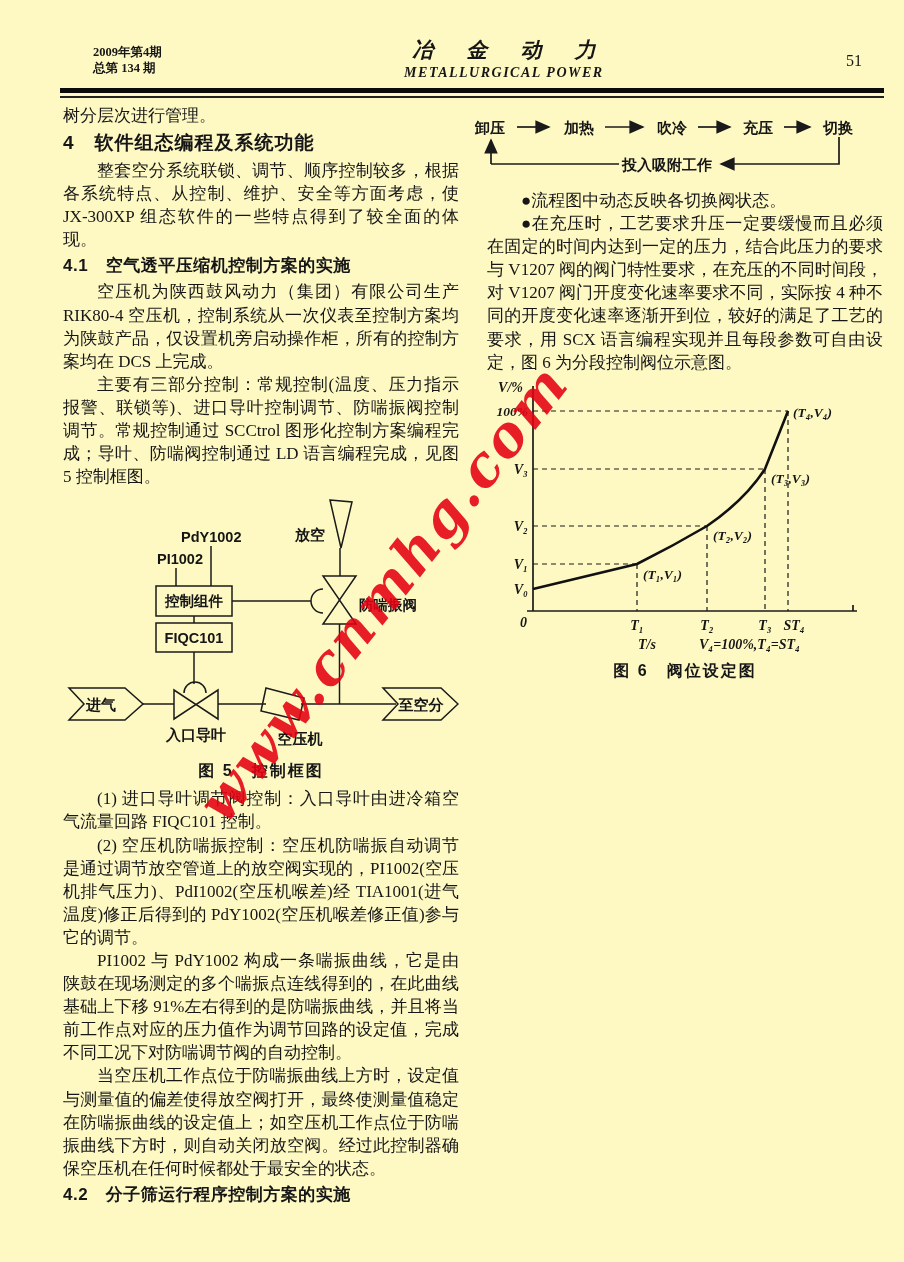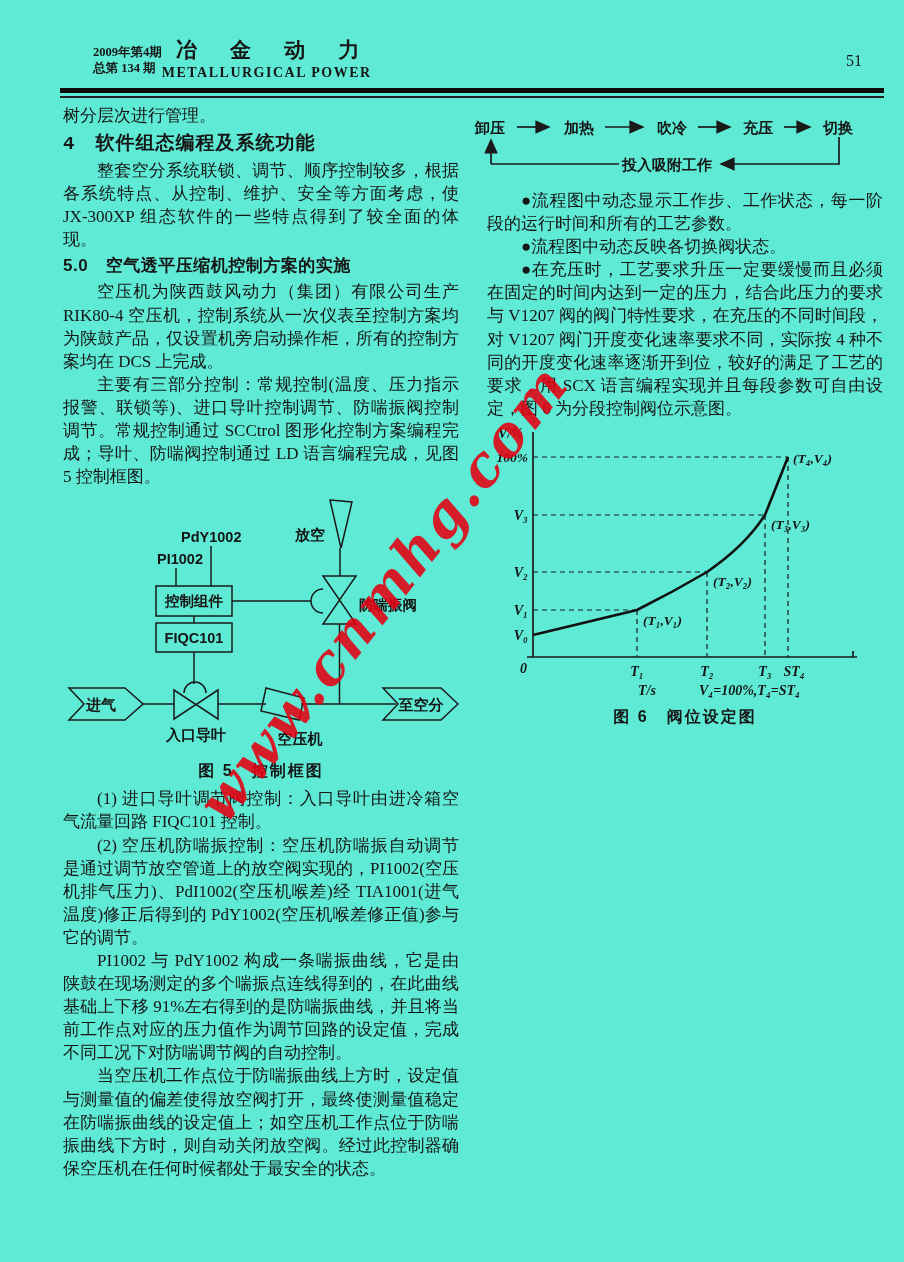--- a/index.html
+++ b/index.html
@@ -1,33 +1,33 @@
 <!DOCTYPE html>
 <html lang="zh"><head>
 <meta charset="utf-8">
 <style>
   html,body{margin:0;padding:0;background:#e8e8e6;}
-  .page{position:relative;width:904px;height:1262px;margin:0 auto;background:#5eead4;
+  .page{position:relative;width:904px;height:1262px;margin:0 auto;background:#fef9c3;
         font-family:"Liberation Serif","DejaVu Serif",serif;color:#161616;overflow:hidden;}
   
   .header{display:flex;align-items:flex-start;padding:36px 26px 0 63px;}
   .issue{font-size:12.5px;font-weight:bold;line-height:16px;margin-left:30px;padding-top:8px;white-space:nowrap;}
-  .journal{flex:1;text-align:left;}
+  .journal{flex:1;text-align:center;font-style:italic;}
   .journal-cn{font-size:21px;font-weight:bold;letter-spacing:14px;text-indent:14px;}
   .journal-en{font-size:14px;letter-spacing:1.5px;margin-top:1px;font-weight:bold;}
   .pageno{font-size:16px;padding-top:16px;margin-right:16px;}
   .rule-thick{margin:7px 20px 0 60px;border-top:5px solid #0c0c0c;}
   .rule-thin{margin:3px 20px 0 60px;border-top:2px solid #222;}
   
   .columns{display:flex;padding:6px 15px 0 63px;}
   .col{width:396px;}
   .col.left{margin-right:28px;}
   p.body{margin:0;font-size:17px;line-height:23.1px;text-align:justify;text-indent:2em;}
   p.body.noindent{text-indent:0;}
-  .h-main{font-family:Liberation Mono, monospace;font-weight:700;font-size:19px;
+  .h-main{font-family:Liberation Sans, sans-serif;font-weight:700;font-size:19px;
           margin:3px 0 3px;letter-spacing:1px;}
   .h-sub{font-family:"Liberation Sans","DejaVu Sans",sans-serif;font-weight:700;font-size:17px;
          margin:3px 0 3px;letter-spacing:0.5px;}
   .fig{margin:4px 0 2px;}
   .figcap{text-align:center;font-family:"Liberation Sans","DejaVu Sans",sans-serif;
           font-weight:700;font-size:16px;margin:1px 0 5px;letter-spacing:2px;}
   svg .ln{stroke:#1a1a1a;stroke-width:1.5;fill:none;}
   svg .lnb{stroke:#1a1a1a;stroke-width:1.7;fill:none;}
   svg .dash{stroke:#1a1a1a;stroke-width:1.2;fill:none;stroke-dasharray:5 4;}
   svg .boxlbl{font-family:"Liberation Sans","DejaVu Sans",sans-serif;font-weight:700;font-size:14.5px;fill:#151515;}
@@ -56,21 +56,21 @@
   </div>
   <div class="rule-thick"></div>
   <div class="rule-thin"></div>
 
   <div class="columns">
 
     <div class="col left">
       <p class="body noindent">树分层次进行管理。</p>
       <div class="h-main">4　软件组态编程及系统功能</div>
       <p class="body">整套空分系统联锁、调节、顺序控制较多，根据各系统特点、从控制、维护、安全等方面考虑，使 JX-300XP 组态软件的一些特点得到了较全面的体现。</p>
-      <div class="h-sub">5.0　空气透平压缩机控制方案的实施</div>
+      <div class="h-sub">4.1　空气透平压缩机控制方案的实施</div>
       <p class="body">空压机为陕西鼓风动力（集团）有限公司生产 RIK80-4 空压机，控制系统从一次仪表至控制方案均为陕鼓产品，仅设置机旁启动操作柜，所有的控制方案均在 DCS 上完成。</p>
       <p class="body">主要有三部分控制：常规控制(温度、压力指示报警、联锁等)、进口导叶控制调节、防喘振阀控制调节。常规控制通过 SCCtrol 图形化控制方案编程完成；导叶、防喘阀控制通过 LD 语言编程完成，见图 5 控制框图。</p>
 
       <div class="fig">
         <svg width="396" height="264" viewBox="0 0 396 264">
 
           <polygon class="ln" points="267,8 289,10 278,56"></polygon>
           <line class="ln" x1="277" y1="56" x2="277" y2="84"></line>
           <text class="diaglbl" x="232" y="48">放空</text>
 
@@ -110,20 +110,21 @@
           <polygon class="ln" points="320,196 378,196 395,212 378,228 320,228 335,212"></polygon>
           <text class="diaglbl" x="358" y="218" text-anchor="middle">至空分</text>
         </svg>
         <div class="figcap">图 5　控制框图</div>
       </div>
 
       <p class="body">(1) 进口导叶调节阀控制：入口导叶由进冷箱空气流量回路 FIQC101 控制。</p>
       <p class="body">(2) 空压机防喘振控制：空压机防喘振自动调节是通过调节放空管道上的放空阀实现的，PI1002(空压机排气压力)、PdI1002(空压机喉差)经 TIA1001(进气温度)修正后得到的 PdY1002(空压机喉差修正值)参与它的调节。</p>
       <p class="body">PI1002 与 PdY1002 构成一条喘振曲线，它是由陕鼓在现场测定的多个喘振点连线得到的，在此曲线基础上下移 91%左右得到的是防喘振曲线，并且将当前工作点对应的压力值作为调节回路的设定值，完成不同工况下对防喘调节阀的自动控制。</p>
       <p class="body">当空压机工作点位于防喘振曲线上方时，设定值与测量值的偏差使得放空阀打开，最终使测量值稳定在防喘振曲线的设定值上；如空压机工作点位于防喘振曲线下方时，则自动关闭放空阀。经过此控制器确保空压机在任何时候都处于最安全的状态。</p>
+      <div class="h-sub">4.2　分子筛运行程序控制方案的实施</div>
     </div>
 
     <div class="col right">
 
       <div class="fig" style="margin:5px 0 4px -14px;">
         <svg width="404" height="72" viewBox="0 0 404 72">
           <defs>
             <marker id="arr" markerWidth="10" markerHeight="9" refX="8" refY="4" orient="auto">
               <path d="M0,0 L9,4 L0,8 Z" fill="#1a1a1a"></path>
             </marker>
@@ -137,21 +138,20 @@
           <text class="diaglbl" x="270" y="24">充压</text>
           <line class="lnb" x1="311" y1="18" x2="337" y2="18" marker-end="url(#arr)"></line>
           <text class="diaglbl" x="350" y="24">切换</text>
           <polyline class="lnb" points="366,28 366,55 248,55" marker-end="url(#arr)"></polyline>
           <text class="diaglbl" x="194" y="61" text-anchor="middle">投入吸附工作</text>
           <line class="lnb" x1="146" y1="55" x2="18" y2="55"></line>
           <line class="lnb" x1="18" y1="55" x2="18" y2="31" marker-end="url(#arr)"></line>
         </svg>
       </div>
 
-      <p class="body">●流程图中动态显示工作步、工作状态，每一阶段的运行时间和所有的工艺参数。</p>
       <p class="body">●流程图中动态反映各切换阀状态。</p>
       <p class="body">●在充压时，工艺要求升压一定要缓慢而且必须在固定的时间内达到一定的压力，结合此压力的要求与 V1207 阀的阀门特性要求，在充压的不同时间段，对 V1207 阀门开度变化速率要求不同，实际按 4 种不同的开度变化速率逐渐开到位，较好的满足了工艺的要求，用 SCX 语言编程实现并且每段参数可自由设定，图 6 为分段控制阀位示意图。</p>
 
       <div class="fig" style="margin-top:2px;">
         <svg width="396" height="280" viewBox="0 0 396 280">
 
           <line class="lnb" x1="46" y1="10" x2="46" y2="235"></line>
           <line class="lnb" x1="40" y1="235" x2="370" y2="235"></line>
           <line class="lnb" x1="366" y1="235" x2="366" y2="229"></line>
 

